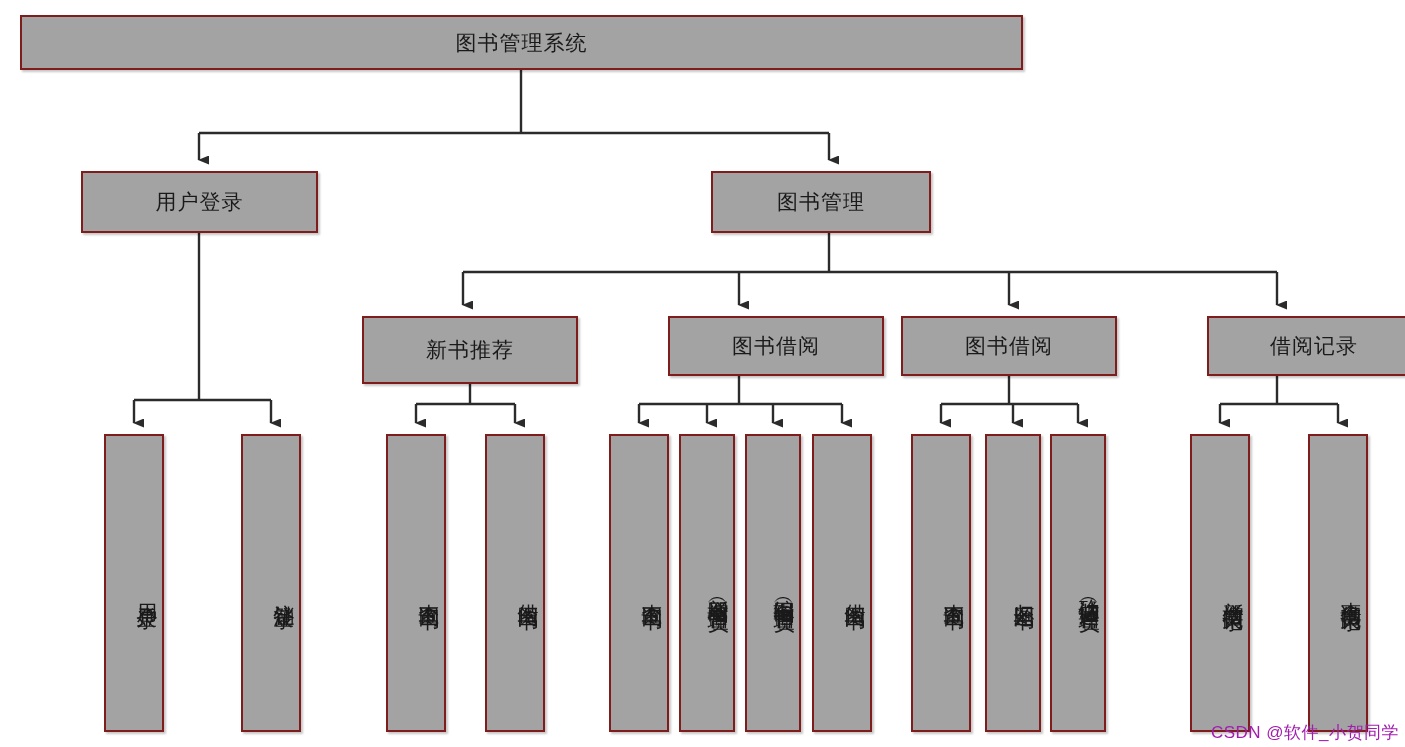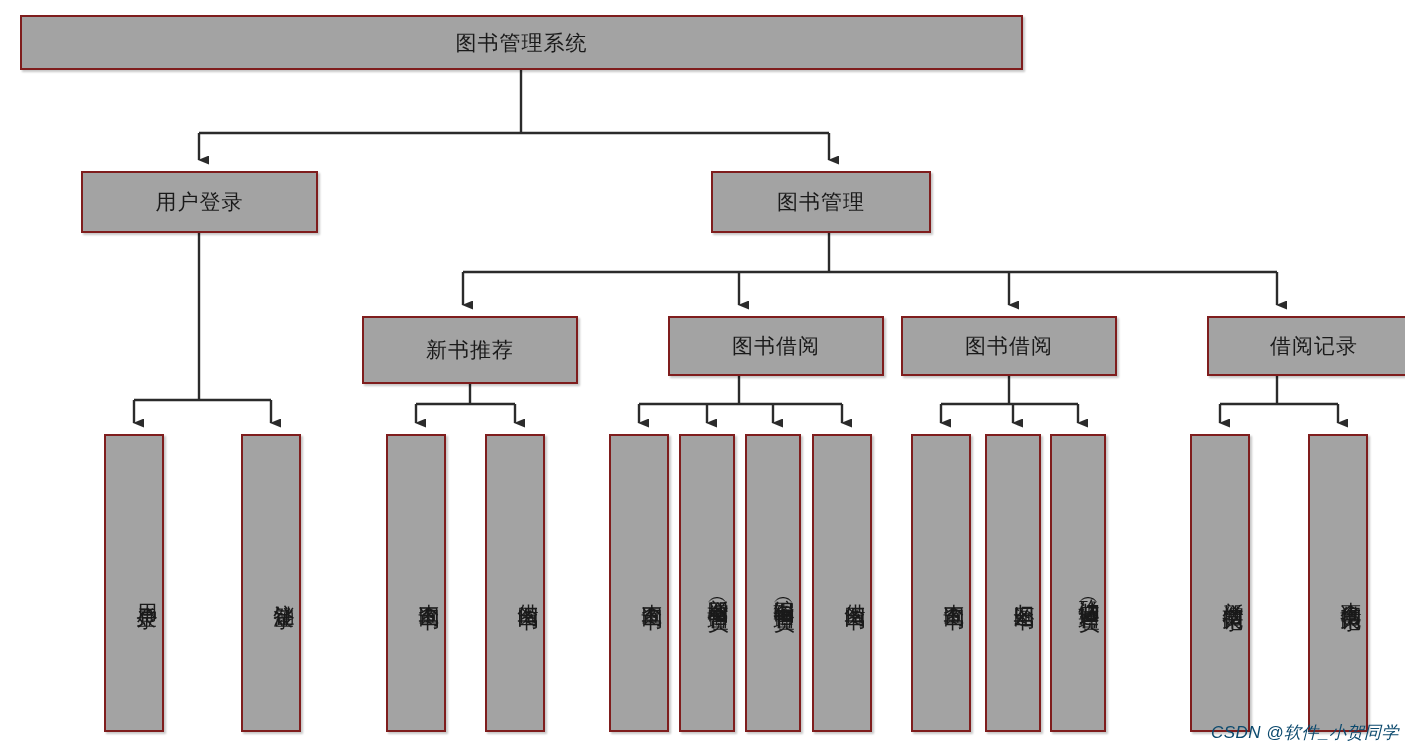--- a/index.html
+++ b/index.html
@@ -35,24 +35,23 @@
   .node.v .txt{
     writing-mode:vertical-rl;
     text-orientation:upright;
     white-space:pre-line;
   }
   .watermark{
     position:absolute;
     right:6px;
     bottom:3px;
     font-size:17px;
-    color:#0c4a6e;
+    color:#a21caf;
     letter-spacing:0.5px;
     white-space:nowrap;
-    font-style:italic;
   }
 </style>
 </head>
 <body>
 
 <div id="stage">
 
   <svg id="wires" viewBox="0 0 1405 747" xmlns="http://www.w3.org/2000/svg">
     <defs>
       <marker id="arw" markerWidth="9" markerHeight="11" refX="4.5" refY="10" orient="auto" markerUnits="userSpaceOnUse">

